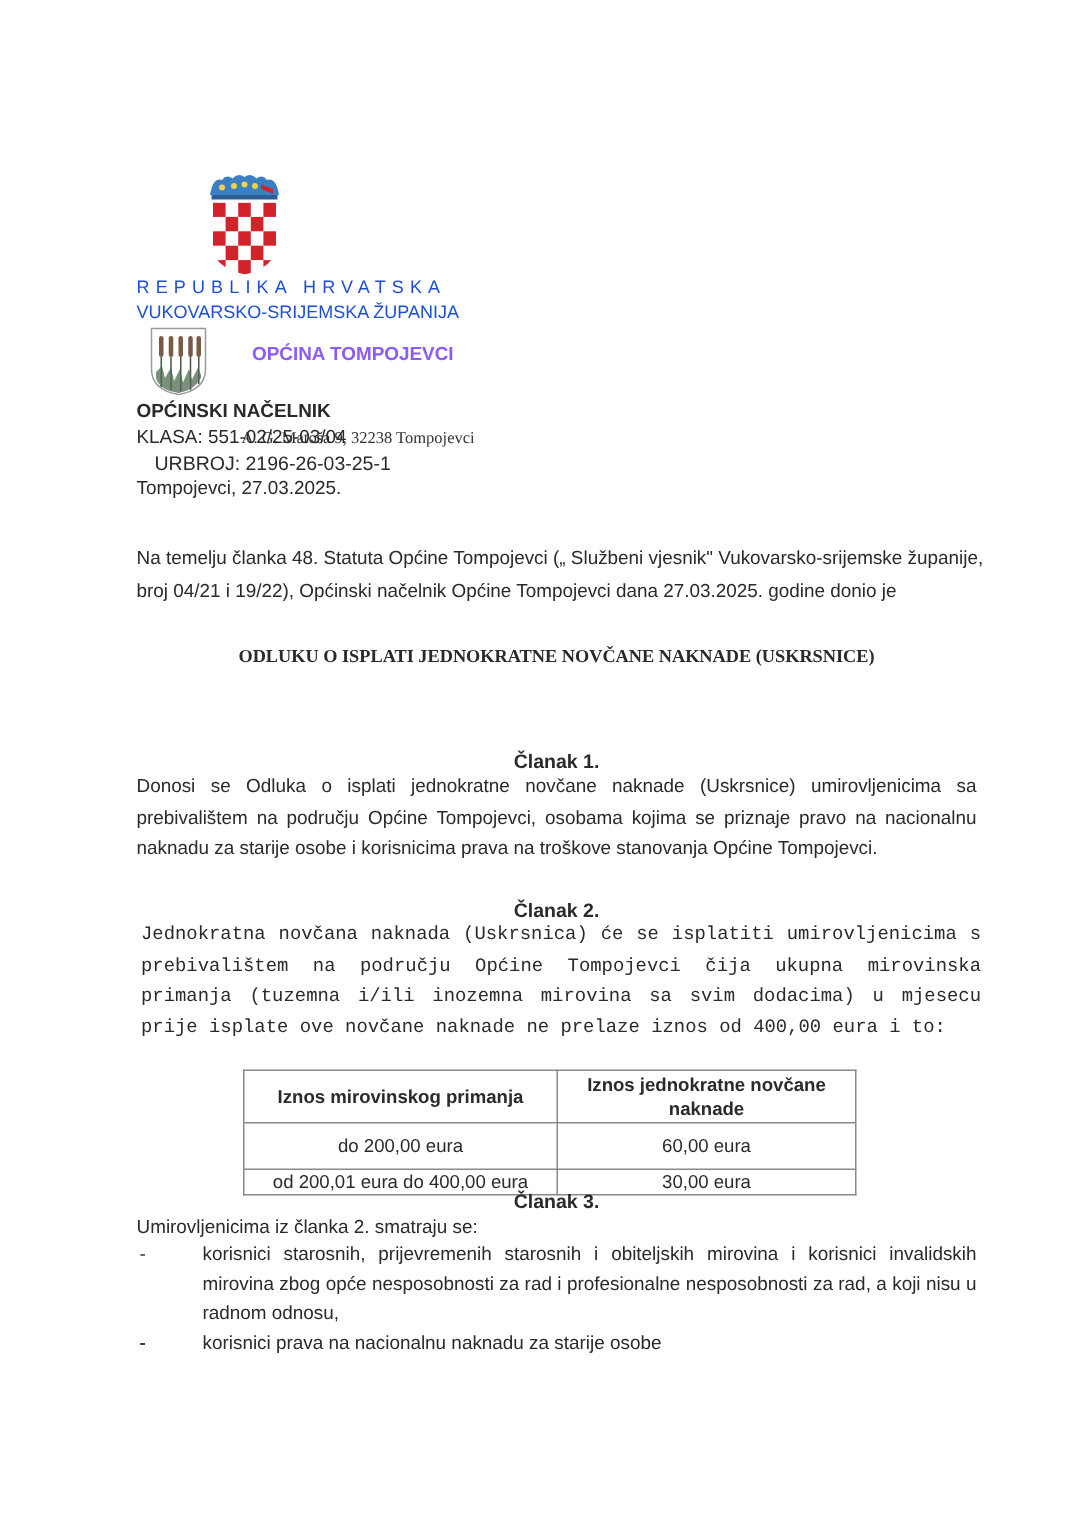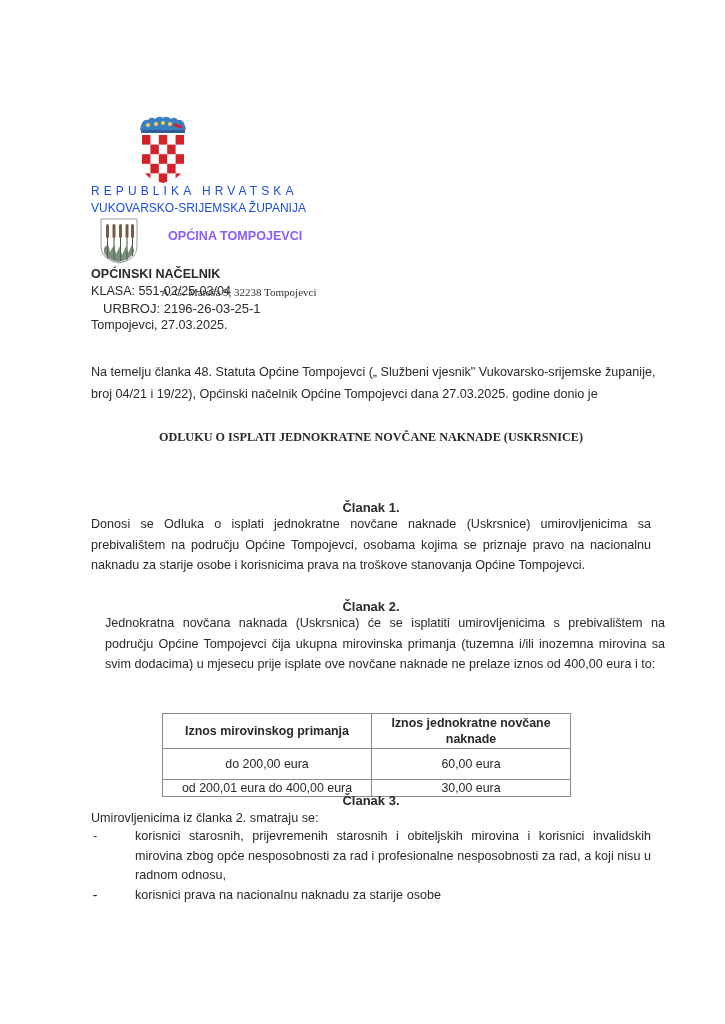--- a/index.html
+++ b/index.html
@@ -94,21 +94,21 @@
   <div>Na temelju članka 48. Statuta Općine Tompojevci („ Službeni vjesnik" Vukovarsko-srijemske županije,</div>
   <div>broj 04/21 i 19/22), Općinski načelnik Općine Tompojevci dana 27.03.2025. godine donio je</div>
 </div>
 
 <div class="abs serif bold center" style="left:91px; top:430px; width:560px; font-size:12.2px;">ODLUKU O ISPLATI JEDNOKRATNE NOVČANE NAKNADE (USKRSNICE)</div>
 
 <div class="abs bold center" style="left:91px; top:500px; width:560px; font-size:13px;">Članak 1.</div>
 <div class="abs txt justify para" style="left:91px; top:514px;">Donosi se Odluka o isplati jednokratne novčane naknade (Uskrsnice) umirovljenicima sa prebivalištem na području Općine Tompojevci, osobama kojima se priznaje pravo na nacionalnu naknadu za starije osobe i korisnicima prava na troškove stanovanja Općine Tompojevci.</div>
 
 <div class="abs bold center" style="left:91px; top:599px; width:560px; font-size:13px;">Članak 2.</div>
-<div class="abs txt justify para" style="left:105px; top:613px;">Jednokratna novčana naknada (Uskrsnica)  će se isplatiti umirovljenicima s prebivalištem na području Općine Tompojevci čija ukupna mirovinska primanja (tuzemna i/ili inozemna mirovina sa svim dodacima) u mjesecu prije isplate ove novčane naknade ne prelaze iznos od  400,00 eura i to:</div>
+<div class="abs txt justify para" style="left:94px; top:613px;font-family:Liberation Mono, monospace;">Jednokratna novčana naknada (Uskrsnica)  će se isplatiti umirovljenicima s prebivalištem na području Općine Tompojevci čija ukupna mirovinska primanja (tuzemna i/ili inozemna mirovina sa svim dodacima) u mjesecu prije isplate ove novčane naknade ne prelaze iznos od  400,00 eura i to:</div>
 
 <table class="abs amounts" style="left:162px; top:693px; width:409px;">
   <tbody>
       <tr style="height:35px;">
     <td class="bold" style="width:200px;">Iznos mirovinskog primanja</td>
     <td class="bold" style="line-height:16px;">Iznos jednokratne novčane naknade</td>
   </tr>
   <tr style="height:31px;">
     <td>do 200,00  eura</td>
     <td>60,00 eura</td>

